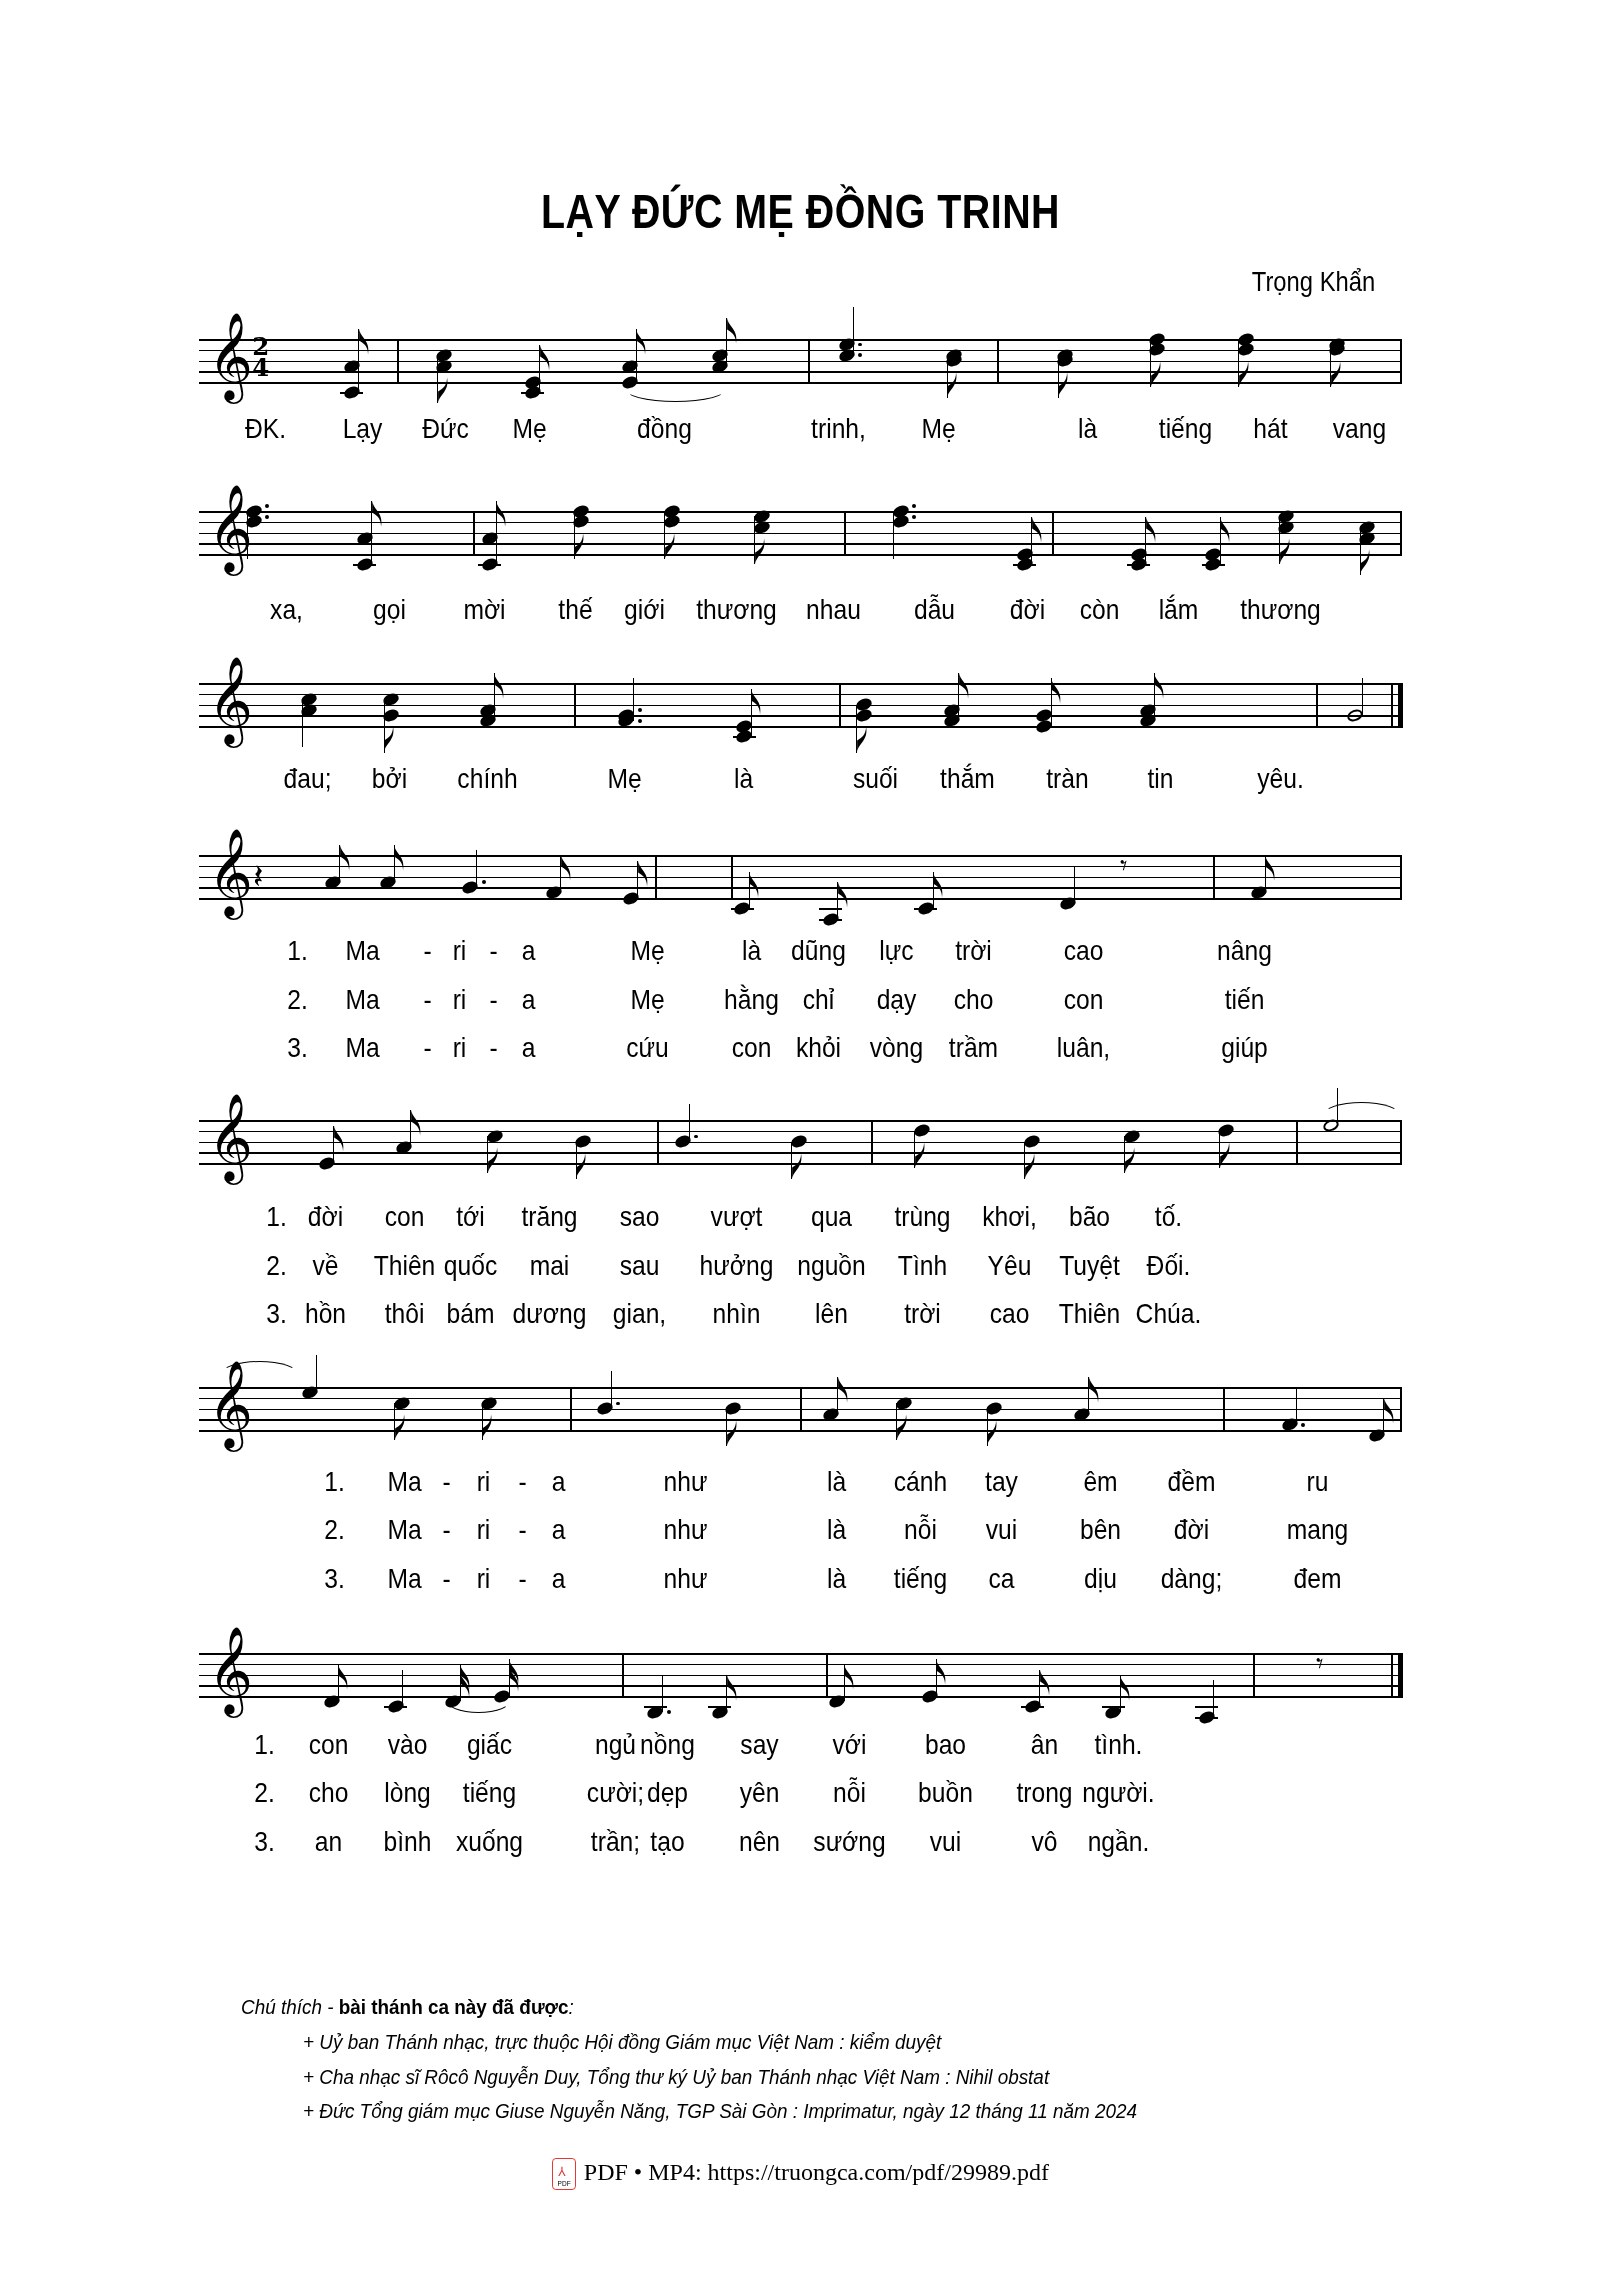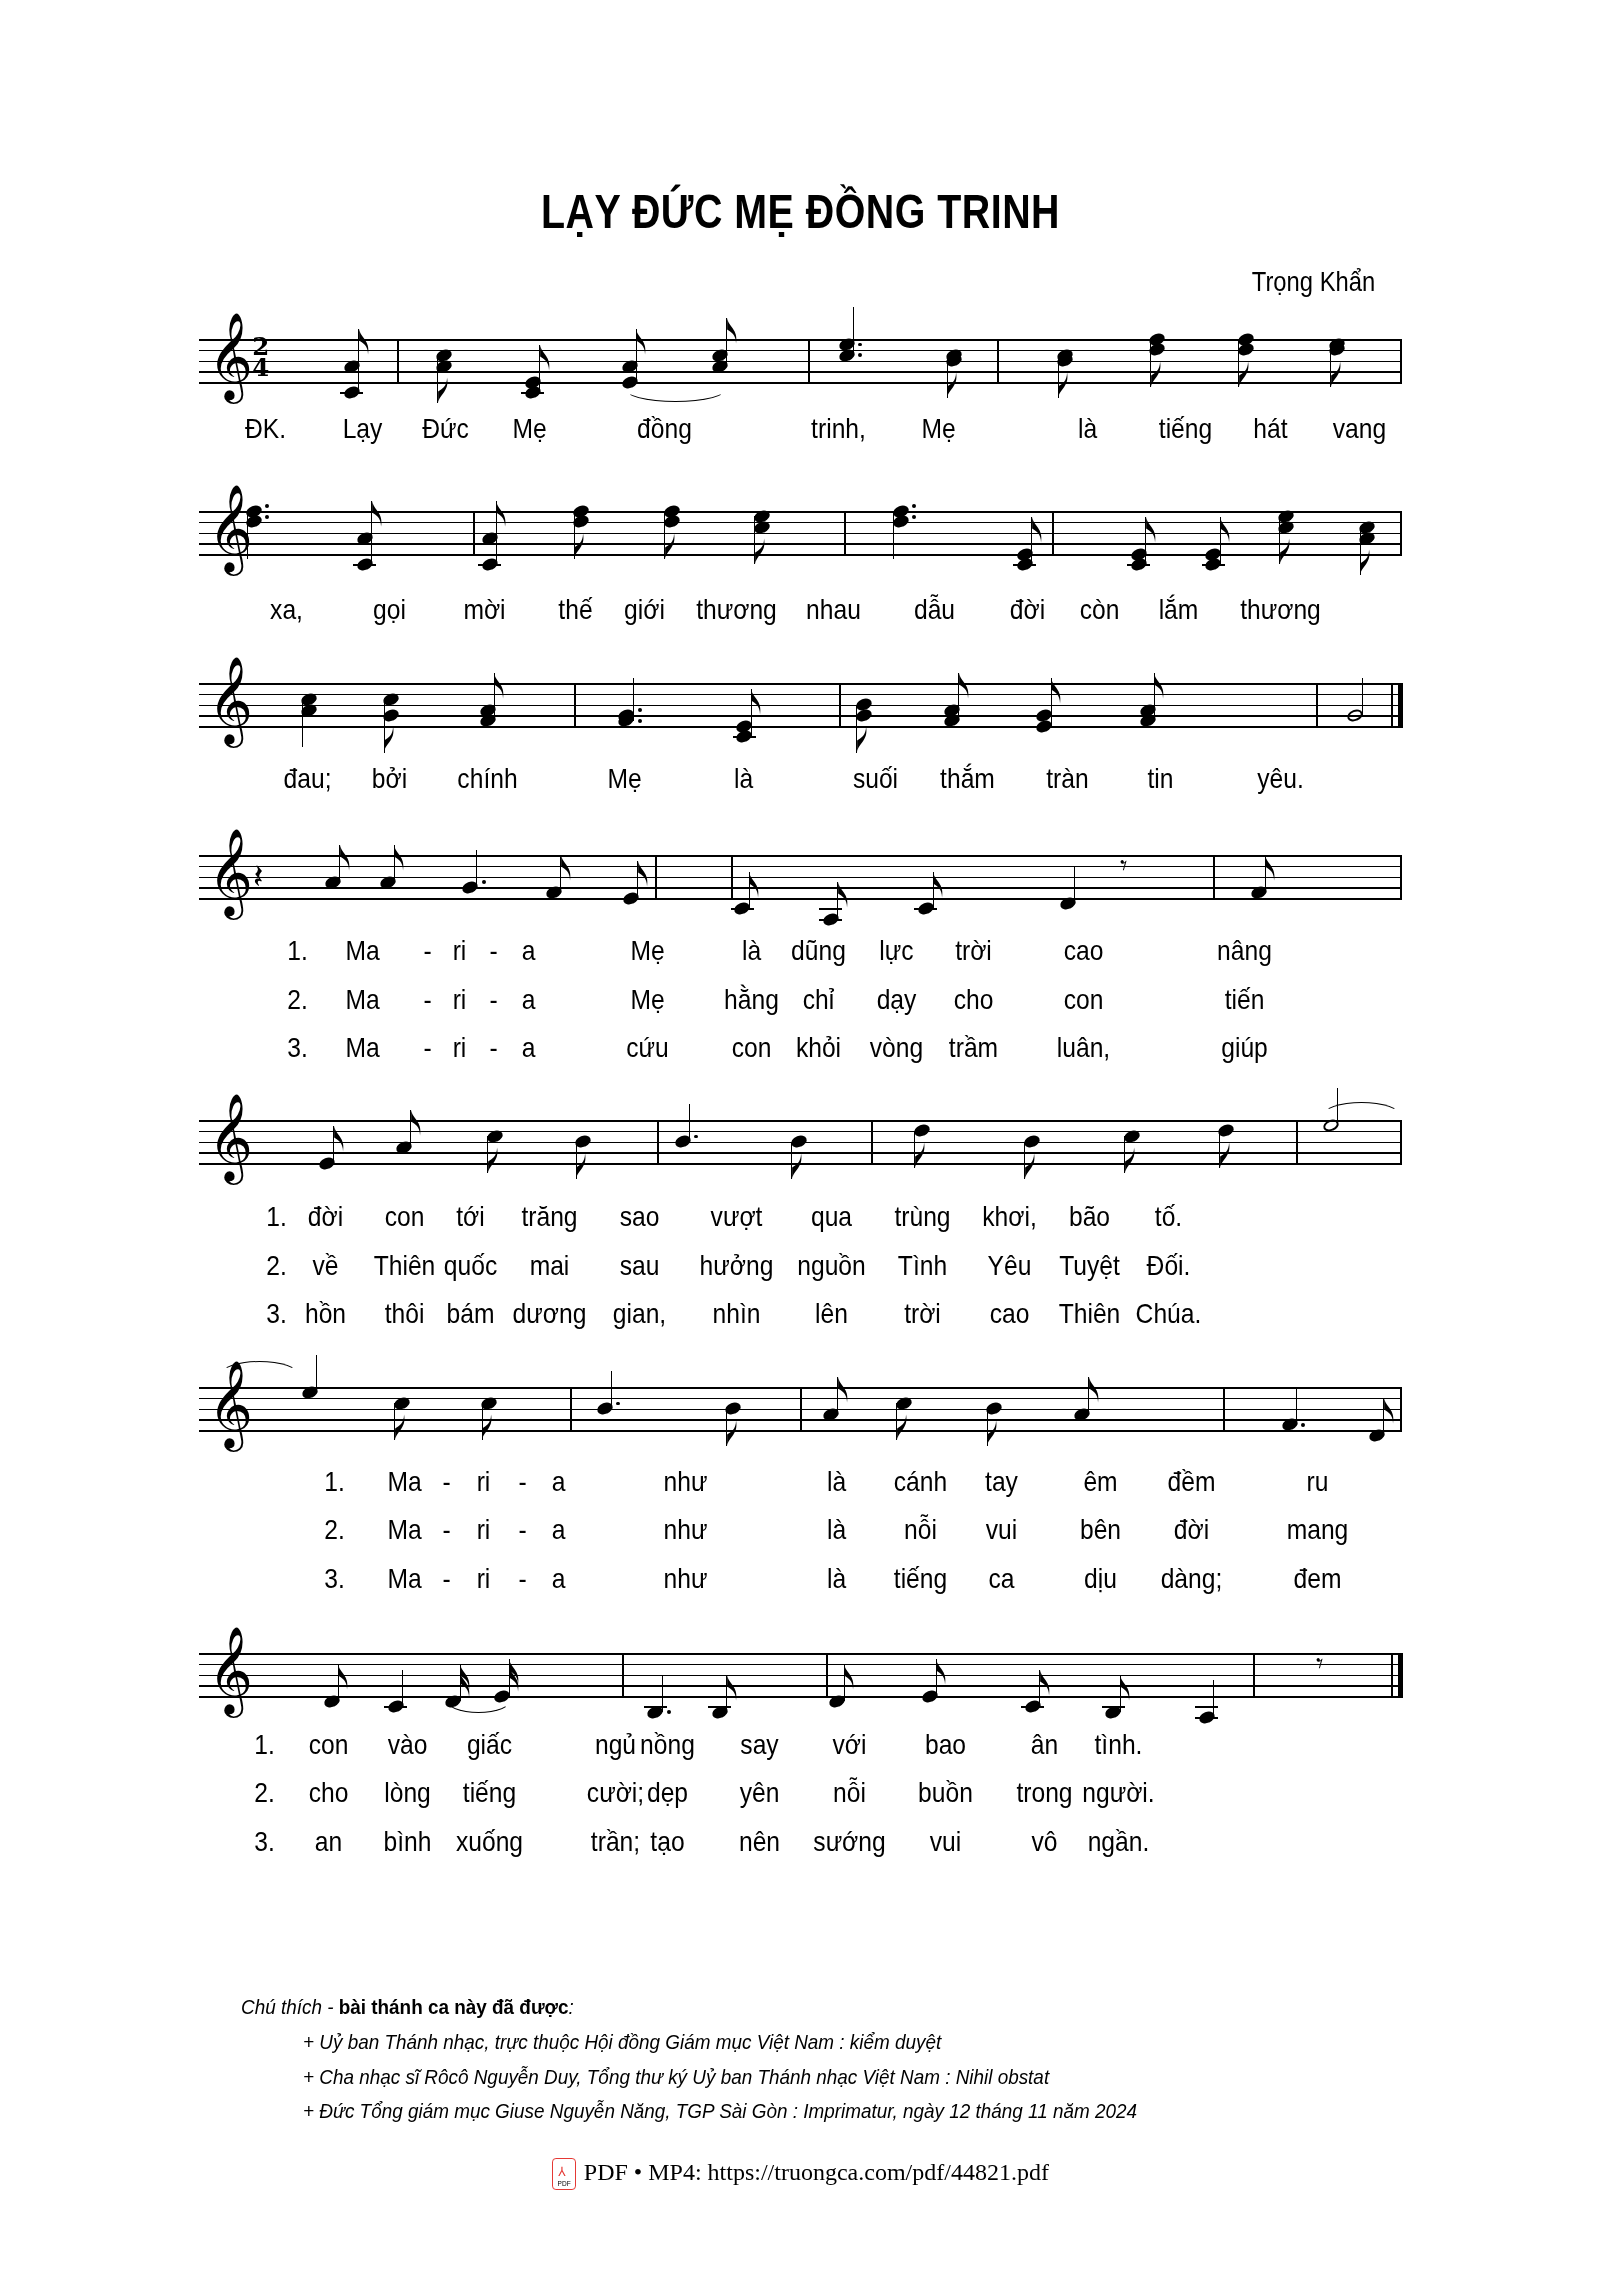--- a/index.html
+++ b/index.html
@@ -784,15 +784,15 @@
   </div>
 
 <div class="note-text" style="top:1995px;">
   <span>Chú thích - </span><b>bài thánh ca này đã được</b><span>:</span>
 </div>
 <div class="note-text" style="top:2030px; left:303px;">+ Uỷ ban Thánh nhạc, trực thuộc Hội đồng Giám mục Việt Nam : kiểm duyệt</div>
 <div class="note-text" style="top:2065px; left:303px;">+ Cha nhạc sĩ Rôcô Nguyễn Duy, Tổng thư ký Uỷ ban Thánh nhạc Việt Nam : Nihil obstat</div>
 <div class="note-text" style="top:2099px; left:303px;">+ Đức Tổng giám mục Giuse Nguyễn Năng, TGP Sài Gòn : Imprimatur, ngày 12 tháng 11 năm 2024</div>
 
 <div class="footer">
-  <span class="pdf-icon"><i>⅄</i><span>PDF</span></span><span>PDF • MP4: https://truongca.com/pdf/44821.pdf</span>
+  <span class="pdf-icon"><i>⅄</i><span>PDF</span></span><span>PDF • MP4: https://truongca.com/pdf/29989.pdf</span>
 </div>
 
 
 </body></html>

